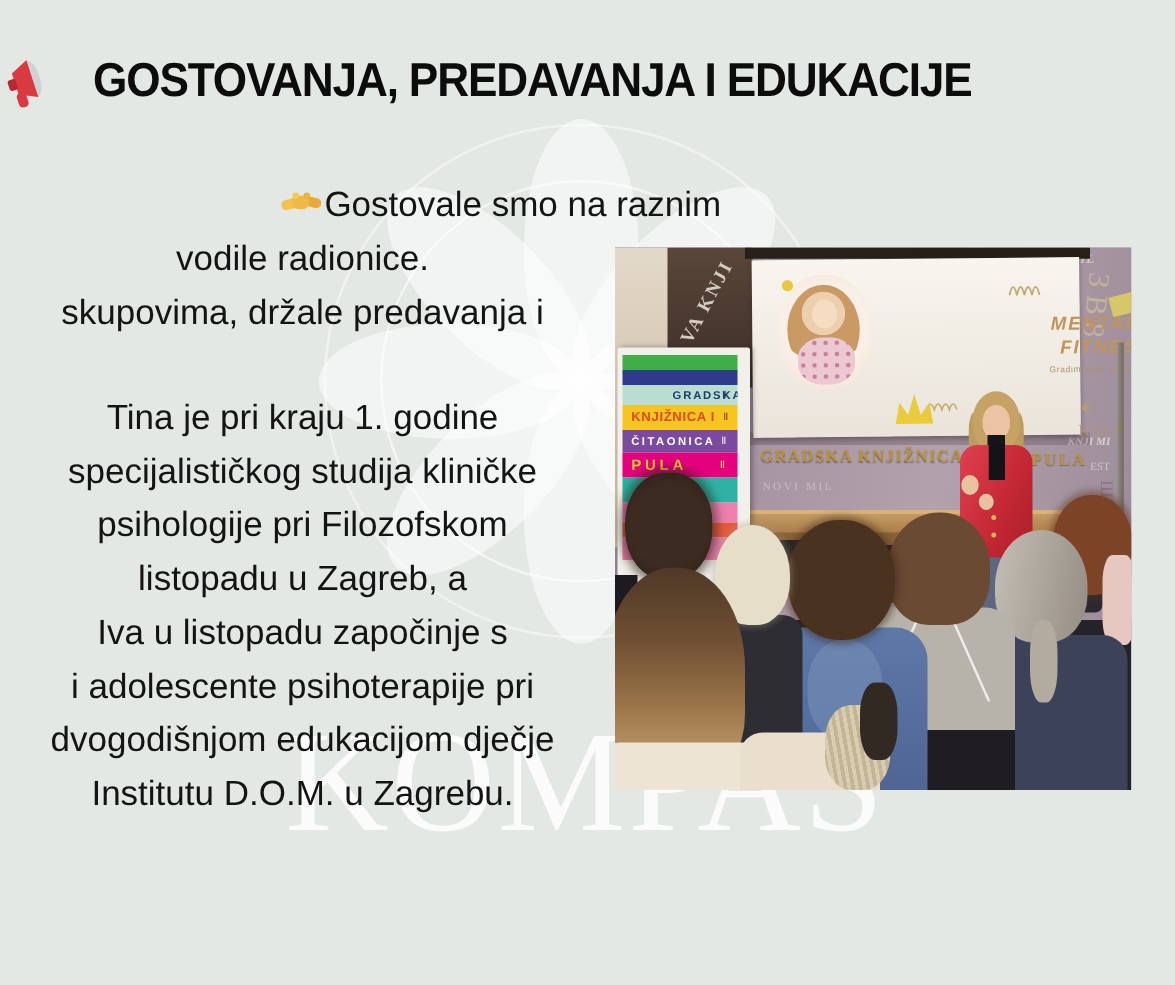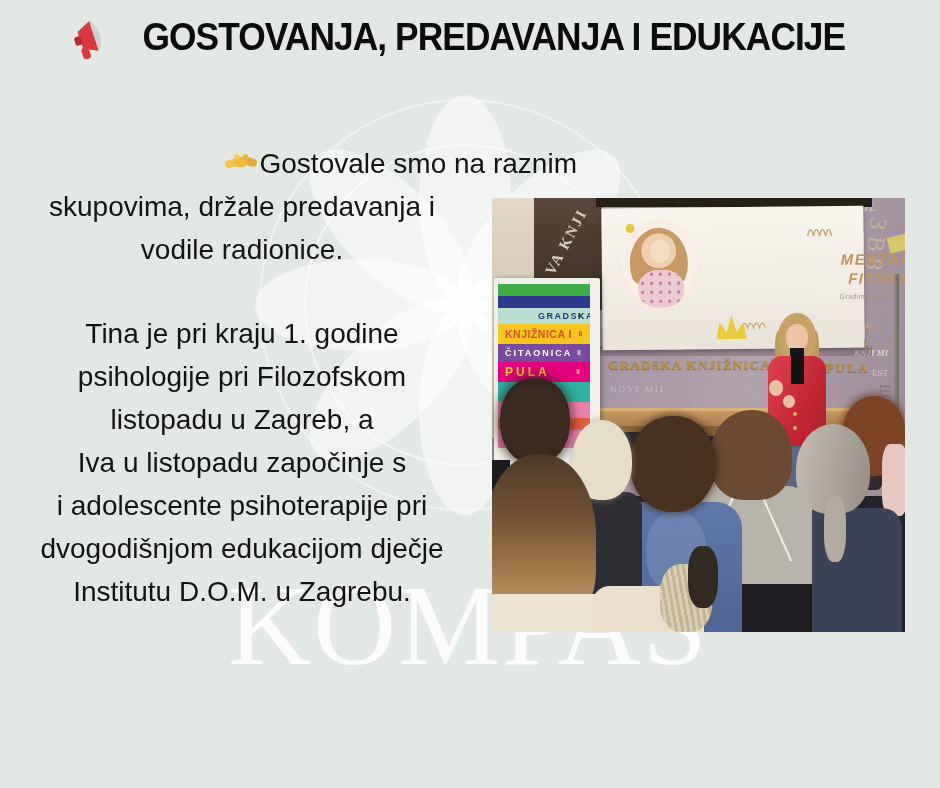--- a/index.html
+++ b/index.html
@@ -6,21 +6,21 @@
   body{font-family:"Liberation Sans",sans-serif;}
   .canvas{position:relative;width:940px;height:788px;background:#e3e8e4;overflow:hidden;cursor:default;}
   .canvas *{position:absolute;box-sizing:border-box;}
 
   
   .flower-wm{left:215px;top:55px;width:500px;height:500px;z-index:1;}
   .kompas-wm{left:228px;top:568px;z-index:1;font-family:"Liberation Serif",serif;
     font-size:115px;line-height:115px;letter-spacing:2px;color:rgba(255,255,255,0.8);white-space:nowrap;}
 
   
-  .title-row{left:0;right:0;top:16px;height:52px;z-index:10;text-align:center;white-space:nowrap;}
+  .title-row{left:0;right:0;top:44px;height:52px;z-index:10;text-align:left;white-space:nowrap;}
   .title-row svg{position:relative;vertical-align:-9px;margin-right:8px;}
   .title-text{position:relative;display:inline-block;font-size:38px;font-weight:bold;color:#0c0c0c;
     letter-spacing:-1px;transform:scaleX(0.93);transform-origin:center;}
 
   
   .text-col{left:4px;top:142px;width:476px;z-index:10;text-align:center;color:#141414;font-size:28px;line-height:43px;}
   .text-col .para{position:relative;display:block;margin:0;}
   .text-col .p2{margin-top:41px;}
   .text-col .line{position:relative;display:block;white-space:nowrap;}
   .text-col svg{position:relative;vertical-align:-5px;margin-right:3px;}
@@ -177,25 +177,26 @@
 
   <div class="text-col">
     <p class="para">
       <span class="line"><svg width="32" height="32" viewBox="0 0 36 36">
             <rect x="0" y="15" width="17" height="9" rx="4.5" fill="#f3c24b" transform="rotate(-14 8 20)"></rect>
             <rect x="19" y="13" width="17" height="9" rx="4.5" fill="#e8a83a" transform="rotate(14 27 18)"></rect>
             <rect x="10" y="12" width="15" height="12" rx="5.5" fill="#f0b844"></rect>
             <circle cx="13" cy="12" r="3" fill="#f6ca55"></circle>
             <circle cx="23" cy="12" r="3" fill="#eab043"></circle>
           </svg><span>Gostovale smo na raznim</span></span>
+      <span class="line">vodile radionice.</span>
       <span class="line">skupovima, držale predavanja i</span>
-      <span class="line">vodile radionice.</span>
     </p>
     <p class="para p2">
       <span class="line">Tina je pri kraju 1. godine</span>
+      <span class="line">specijalističkog studija kliničke</span>
       <span class="line">psihologije pri Filozofskom</span>
       <span class="line">listopadu u Zagreb, a</span>
       <span class="line">Iva u listopadu započinje s</span>
       <span class="line">i adolescente psihoterapije pri</span>
       <span class="line">dvogodišnjom edukacijom dječje</span>
       <span class="line">Institutu D.O.M. u Zagrebu.</span>
     </p>
   </div>
 
   <div class="photo">

